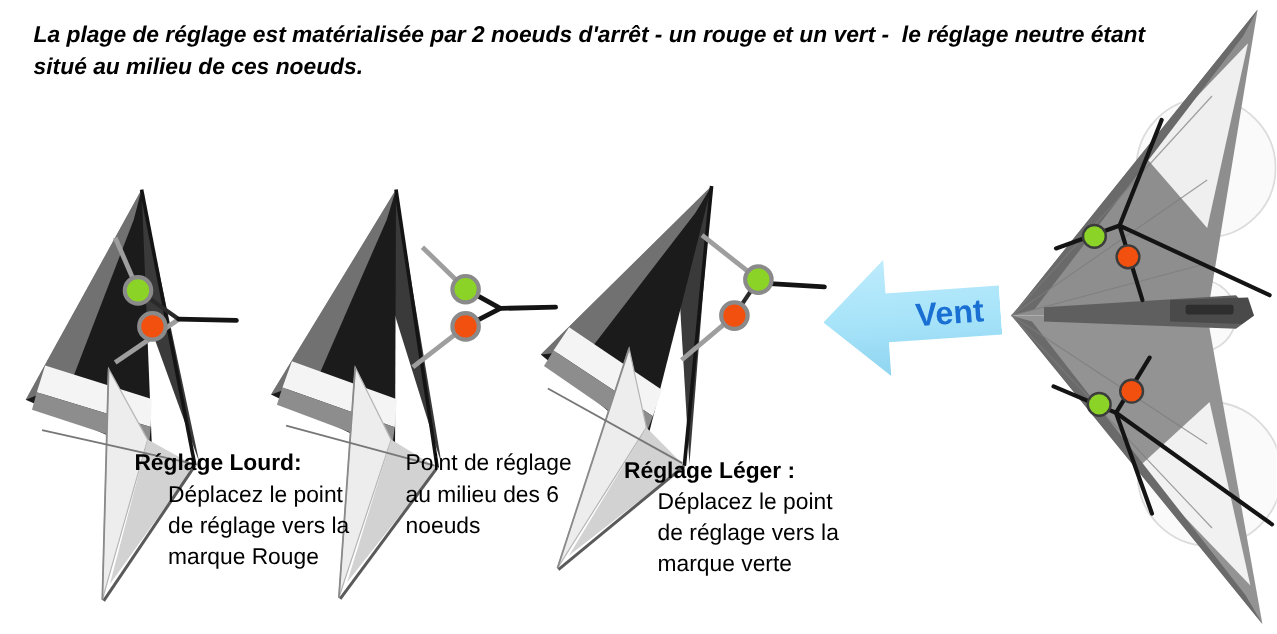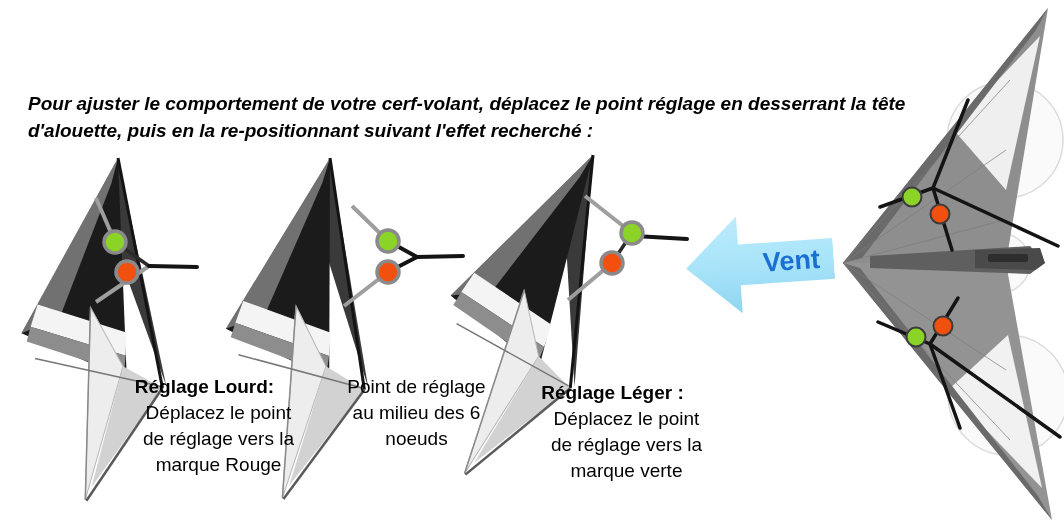--- a/index.html
+++ b/index.html
@@ -3,21 +3,21 @@
 <meta charset="utf-8">
 <style>
   html,body{margin:0;padding:0;background:#fff;}
   #page{position:relative;width:1064px;height:528px;background:#ffffff;overflow:hidden;
         font-family:"Liberation Sans",sans-serif;color:#000;}
   #scene{position:absolute;left:0;top:0;width:1064px;height:528px;z-index:1;}
   .intro{position:absolute;left:28px;top:16px;width:930px;z-index:3;
          font-size:19px;font-weight:bold;font-style:italic;line-height:27px;
          white-space:pre-wrap;}
   .intro.p2{top:90px;}
-  .caption{position:absolute;z-index:3;width:185px;font-size:19px;line-height:26px;text-align:center;}
+  .caption{position:absolute;z-index:3;width:185px;font-size:19px;line-height:26px;}
   .caption .cap-title{font-weight:bold;white-space:pre-wrap;}
   .caption .cap-body{white-space:pre-wrap;margin-left:28px;}
   #cap-lourd{left:112px;top:374px;}
   #cap-neutre{left:310px;top:374px;}
   #cap-leger{left:520px;top:380px;}
   .wind-arrow{position:absolute;left:686px;top:215px;width:148px;height:97px;z-index:2;
       transform:rotate(-4deg);
       background:linear-gradient(180deg,#bdebfc 0%,#a6e3f9 55%,#8fd4ef 100%);
       clip-path:polygon(0 50%,36% 0,36% 29%,100% 29%,100% 71%,36% 71%,36% 100%);
       display:flex;align-items:center;justify-content:flex-end;}
@@ -119,22 +119,22 @@
         <circle cx="943" cy="326" r="9.5" stroke="#3c3c3c" stroke-width="2" fill="#f1500f"></circle>
         <circle cx="916" cy="337" r="9.5" stroke="#3c3c3c" stroke-width="2" fill="#8cd327"></circle>
       </g>
     </g>
   </svg>
 
   <div class="wind-arrow" title="Vent">
     <span style="color:#1a6fd3;">Vent</span>
   </div>
 
-  <div class="intro p2">Pour ajuster le comportement de votre cerf-volant, déplacez le point réglage en desserrant la tête
-d'alouette, puis en la re-positionnant suivant l'effet recherché :</div>
+  <div class="intro p1">La plage de réglage est matérialisée par 2 noeuds d'arrêt - un rouge et un vert -  le réglage neutre étant
+situé au milieu de ces noeuds.</div>
 
   <div class="caption" id="cap-lourd">
     <div class="cap-title">Réglage Lourd:</div>
     <div class="cap-body">Déplacez le point
 de réglage vers la
 marque Rouge</div>
   </div>
   <div class="caption" id="cap-neutre">
     <div class="cap-body">Point de réglage
 au milieu des 6

